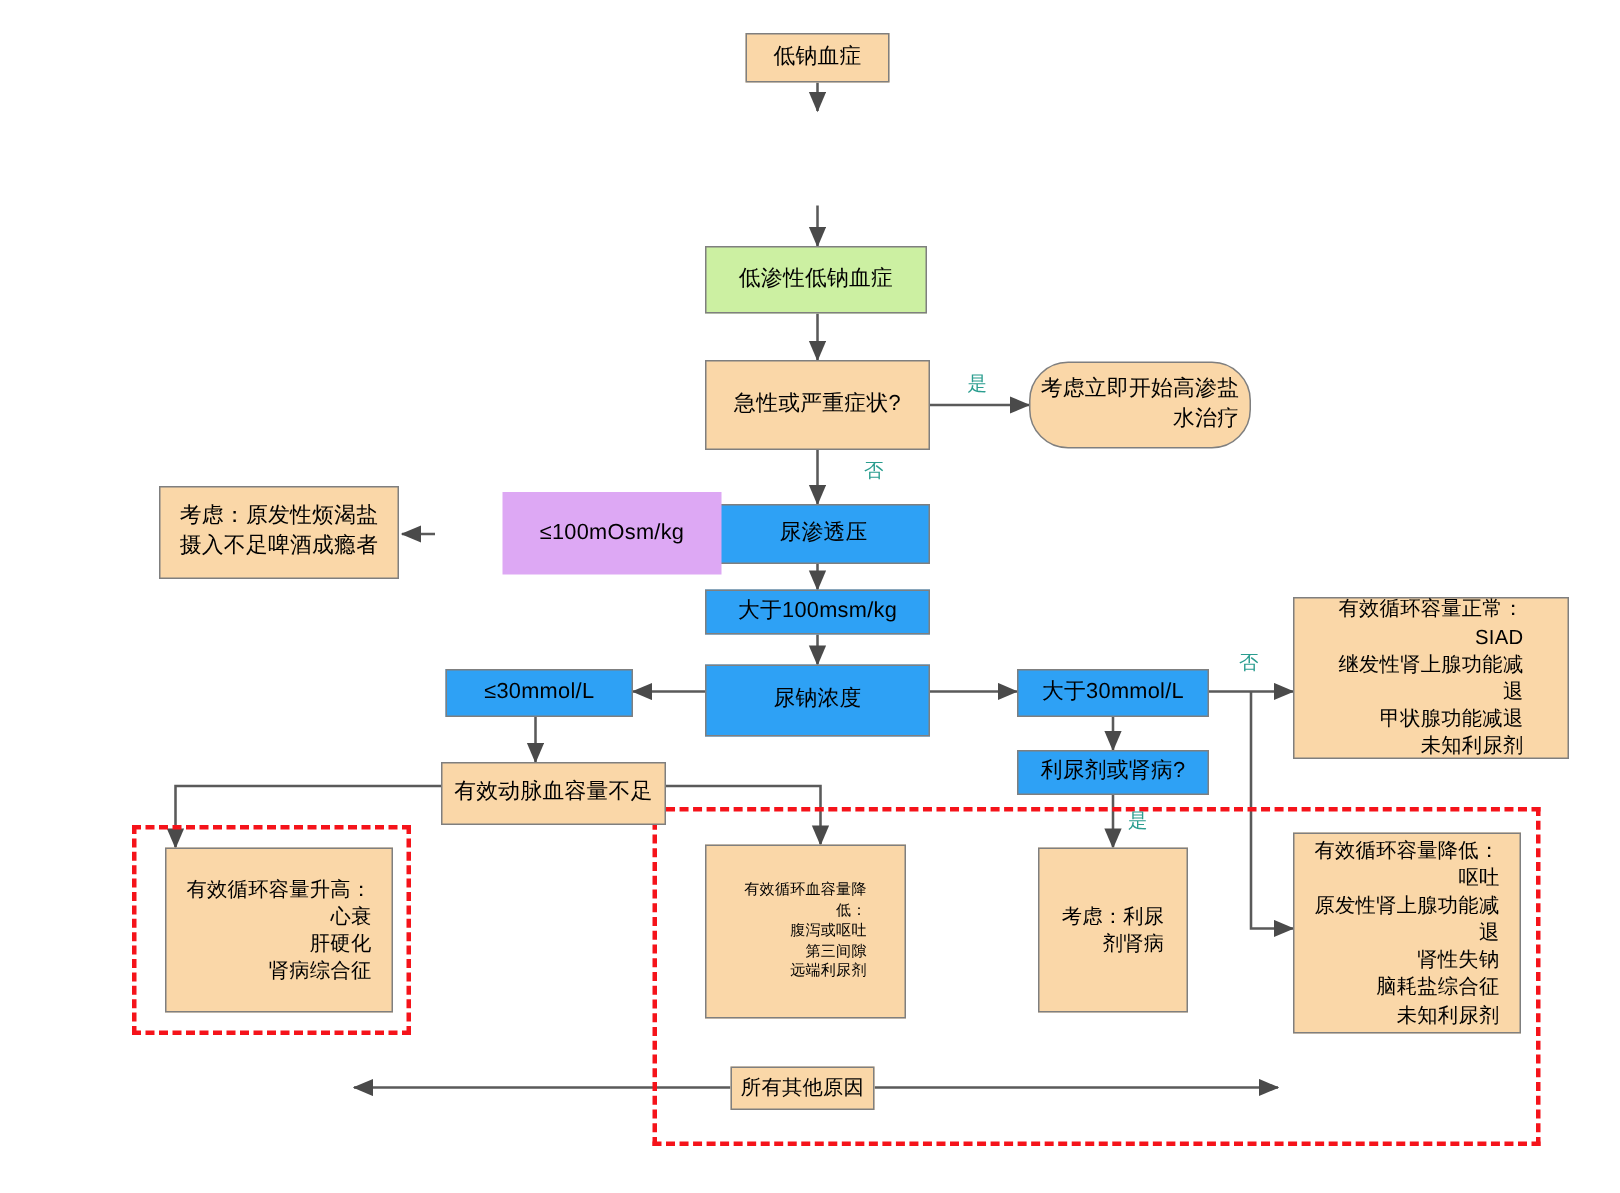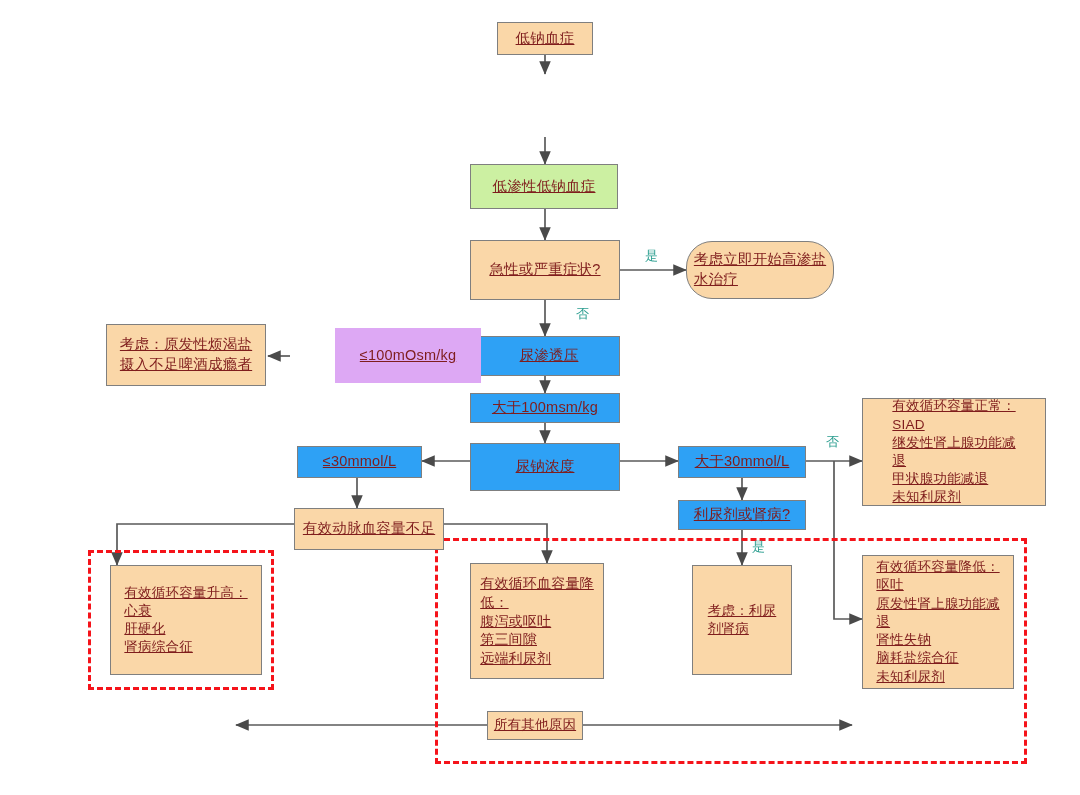--- a/index.html
+++ b/index.html
@@ -16,30 +16,29 @@
     height: 795px;
     background: #ffffff;
     overflow: hidden;
   }
   .node {
     position: absolute;
     box-sizing: border-box;
     display: flex;
     align-items: center;
     justify-content: center;
-    text-align: left;
+    text-align: right;
     border: 1.6px solid #7f7f7f;
     font-size: 14.5px;
     line-height: 1.35;
-    color: #7f1d1d;
+    color: #000000;
     letter-spacing: 0.2px;
     white-space: pre-line;
     padding: 2px 4px;
     z-index: 3;
-    text-decoration: underline;
   }
   .fill-orange { background: #fad7a8; }
   .fill-green  { background: #ccf0a2; }
   .fill-blue   { background: #2ea1f5; }
   .fill-purple { background: #dda8f4; border: none; margin-left: 43px; }
   .fill-white  { background: #ffffff; }
 
   .edge-label {
     position: absolute;
     font-size: 13px;
@@ -158,21 +157,21 @@
 继发性肾上腺功能减
 退
 甲状腺功能减退
 未知利尿剂</div>
 
   <div class="node fill-orange" style="left:110px; top:565px; width:152px; height:110px; font-size:13.5px;">有效循环容量升高：
 心衰
 肝硬化
 肾病综合征</div>
 
-  <div class="node fill-orange" style="left:470px; top:563px; width:134px; height:116px; font-size:14px;">有效循环血容量降
+  <div class="node fill-orange" style="left:470px; top:563px; width:134px; height:116px; font-size:10px;">有效循环血容量降
 低：
 腹泻或呕吐
 第三间隙
 远端利尿剂</div>
 
   <div class="node fill-orange" style="left:692px; top:565px; width:100px; height:110px; font-size:13.5px;">考虑：利尿
 剂肾病</div>
 
   <div class="node fill-orange" style="left:862px; top:555px; width:152px; height:134px; font-size:13.5px;">有效循环容量降低：
 呕吐

